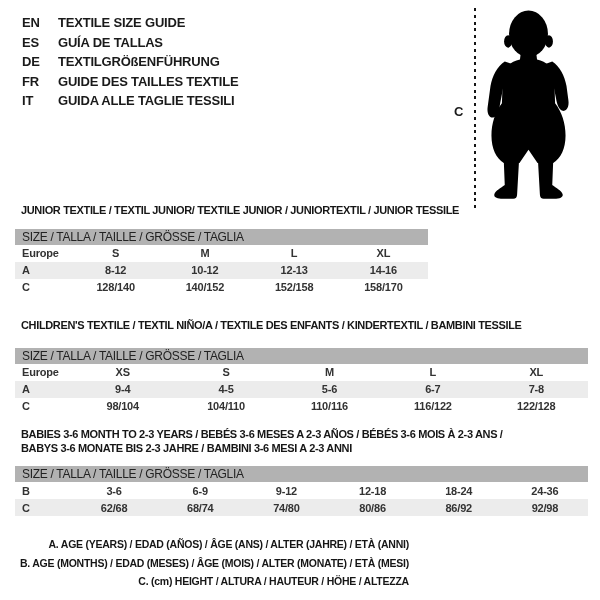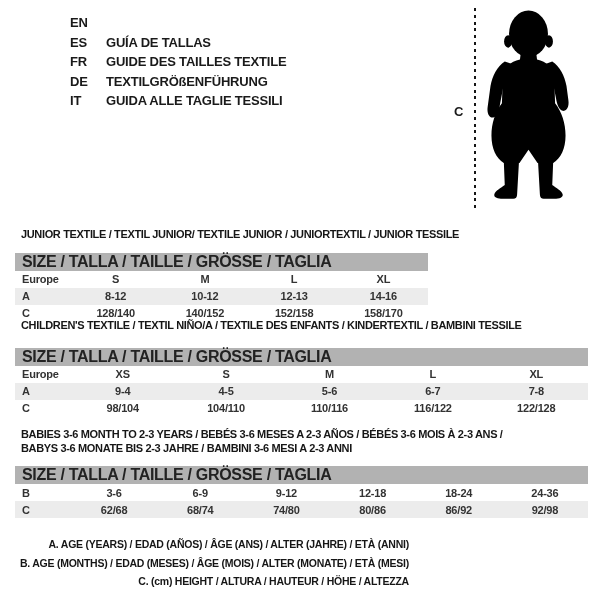--- a/index.html
+++ b/index.html
@@ -4,74 +4,75 @@
 <title>Textile Size Guide</title>
 <style>
   html,body{margin:0;padding:0;background:#fff;}
   .page{
     position:relative;width:600px;height:600px;background:#ffffff;
     font-family:"Liberation Sans",sans-serif;color:#1a1a1a;overflow:hidden;
   }
   
   .lang{position:absolute;left:22px;top:13px;}
   .lang-row{display:flex;line-height:19.6px;font-size:13px;font-weight:700;letter-spacing:-0.2px;}
-  .lang-code{width:36px;flex:0 0 36px;margin-left:48px;}
+  .lang-code{width:36px;flex:0 0 36px;}
   
   .dash-line{
     position:absolute;left:474px;top:8px;width:2px;height:203px;
     background:repeating-linear-gradient(to bottom,#161616 0 3px,transparent 3px 6.8px);
   }
   .c-label{position:absolute;left:454px;top:104px;font-size:13px;font-weight:700;}
   .baby{position:absolute;left:481px;top:8px;width:95px;height:198px;}
   
   .section{position:absolute;left:15px;}
-  #sec0{top:228px;width:413px;}
+  #sec0{top:204px;width:413px;}
   #sec1{top:319px;width:573px;}
   #sec2{top:428px;width:573px;}
   .sec-title{
     font-size:11px;font-weight:700;letter-spacing:-0.35px;line-height:13.5px;
     padding-left:6px;color:#161616;white-space:nowrap;
   }
   .size-table{width:100%;border-collapse:collapse;table-layout:fixed;margin-top:11px;}
   #sec1 .size-table{margin-top:15px;}
   .size-table td{padding:0;vertical-align:middle;}
   td.bar{
-    background:#b2b2b2;height:16px;font-size:16px;font-weight:700;letter-spacing:-0.3px;
+    background:#b2b2b2;height:16px;font-size:12px;font-weight:400;letter-spacing:-0.3px;
     color:#222;text-align:left;padding-left:7px;
   }
   .size-table tbody td{
     height:17px;font-size:11px;font-weight:700;letter-spacing:-0.2px;
     color:#333;text-align:center;
   }
   .size-table tbody td.rowlabel{text-align:left;padding-left:7px;}
   .size-table tr.shaded td{background:#ececec;}
   
   .footnotes{position:absolute;left:20px;top:535px;}
   .footnote{font-size:10.5px;font-weight:700;letter-spacing:-0.25px;line-height:18.6px;color:#161616;white-space:nowrap;text-align:right;}
 </style>
 </head>
 <body>
 
 <div class="page">
 
   <div class="lang">
       <div class="lang-row">
         <span class="lang-code">EN</span>
+        <span>TEXTILE SIZE GUIDE</span>
       </div>
       <div class="lang-row">
         <span class="lang-code">ES</span>
         <span>GUÍA DE TALLAS</span>
       </div>
       <div class="lang-row">
+        <span class="lang-code">DE</span>
+        <span>TEXTILGRÖßENFÜHRUNG</span>
+      </div>
+      <div class="lang-row">
         <span class="lang-code">FR</span>
         <span>GUIDE DES TAILLES TEXTILE</span>
-      </div>
-      <div class="lang-row">
-        <span class="lang-code">DE</span>
-        <span>TEXTILGRÖßENFÜHRUNG</span>
       </div>
       <div class="lang-row">
         <span class="lang-code">IT</span>
         <span>GUIDA ALLE TAGLIE TESSILI</span>
       </div>
     </div>
 
   <div class="dash-line"></div>
   <div class="c-label">C</div>
   <svg class="baby" viewBox="0 0 100 208" xmlns="http://www.w3.org/2000/svg">

